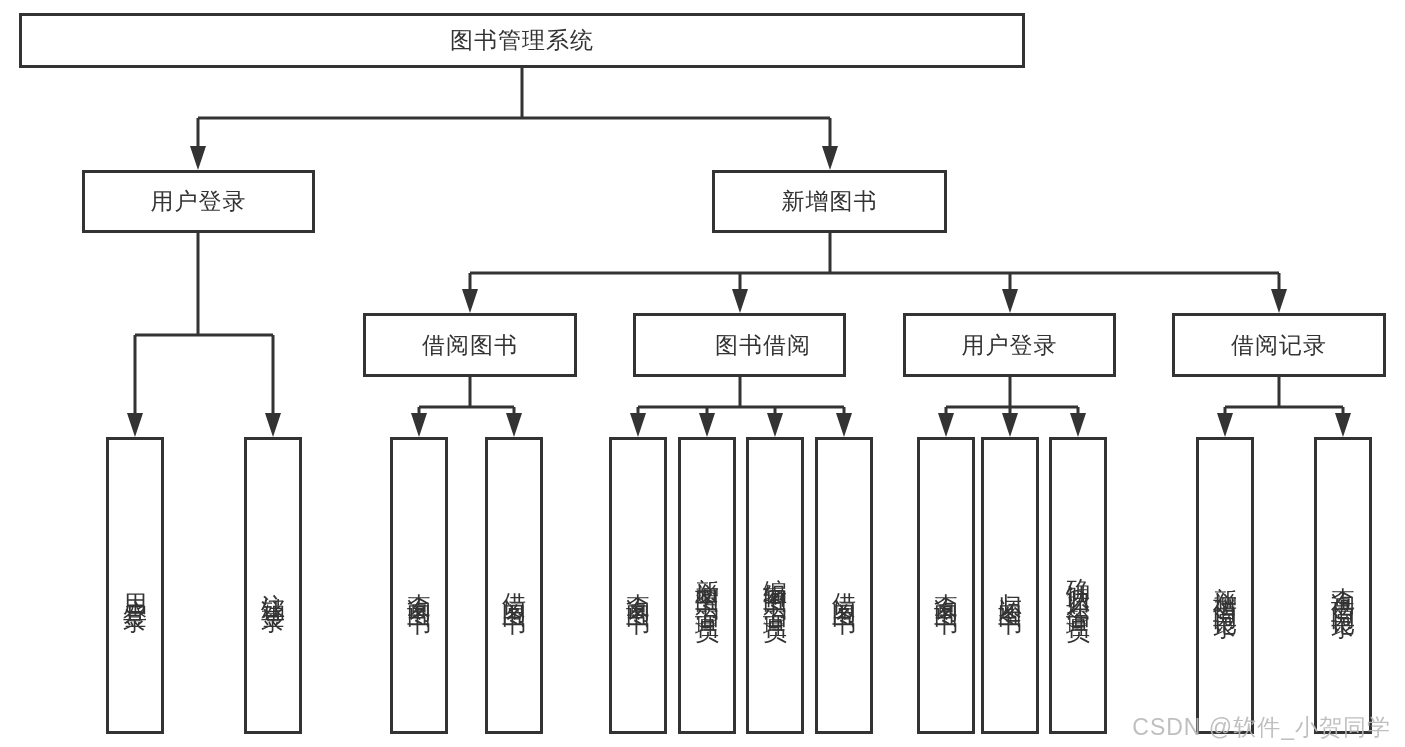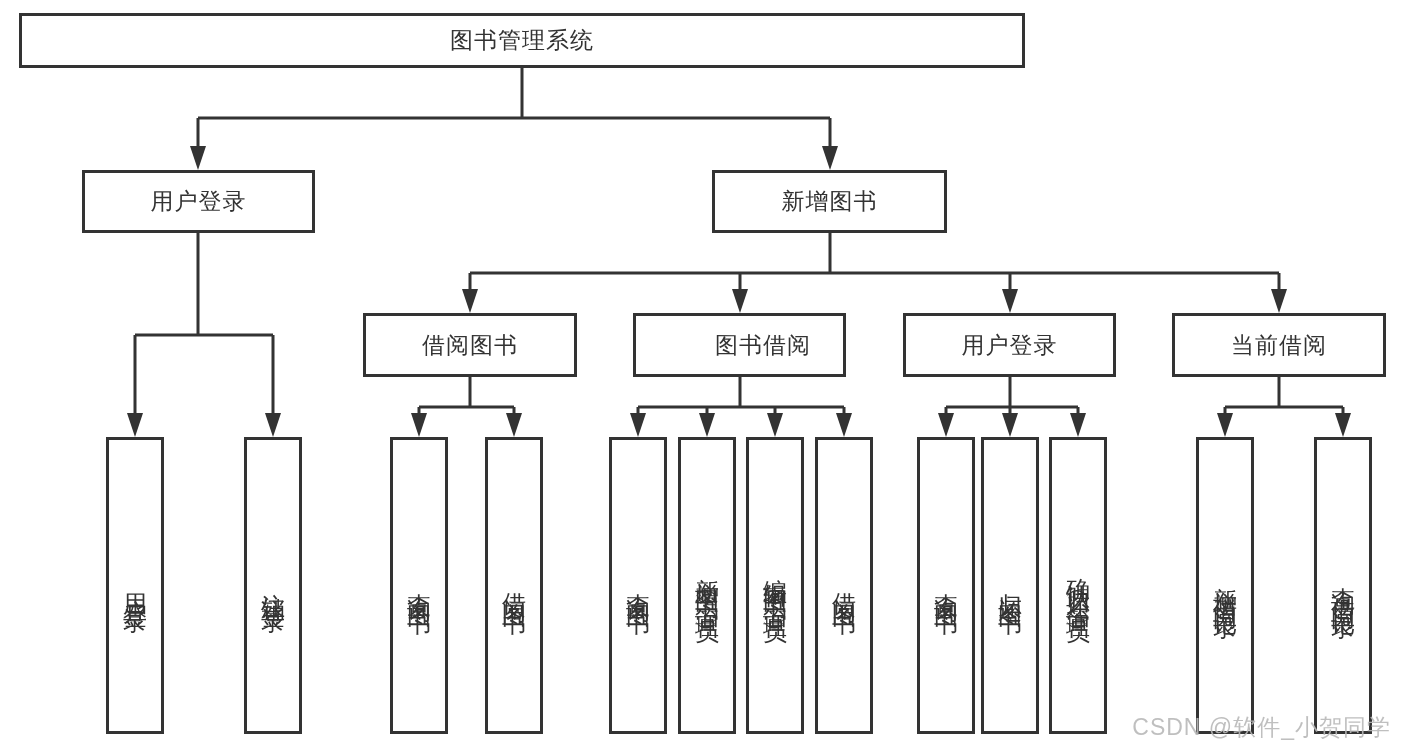--- a/index.html
+++ b/index.html
@@ -90,21 +90,21 @@
   <div class="node" style="left:363px; top:313px; width:214px; height:64px;">
     <span class="lbl">借阅图书</span>
   </div>
   <div class="node" style="left:633px; top:313px; width:213px; height:64px;padding-left:47px;">
     <span class="lbl">图书借阅</span>
   </div>
   <div class="node" style="left:903px; top:313px; width:213px; height:64px;">
     <span class="lbl">用户登录</span>
   </div>
   <div class="node" style="left:1172px; top:313px; width:214px; height:64px;">
-    <span class="lbl">当前借阅</span>
+    <span class="lbl">借阅记录</span>
   </div>
 
   <div class="node v" style="left:106px; top:437px; width:58px; height:297px;">
     <span class="lbl">用户登录</span>
   </div>
   <div class="node v" style="left:244px; top:437px; width:58px; height:297px;">
     <span class="lbl">注销登录</span>
   </div>
 
   <div class="node v" style="left:390px; top:437px; width:58px; height:297px;">

